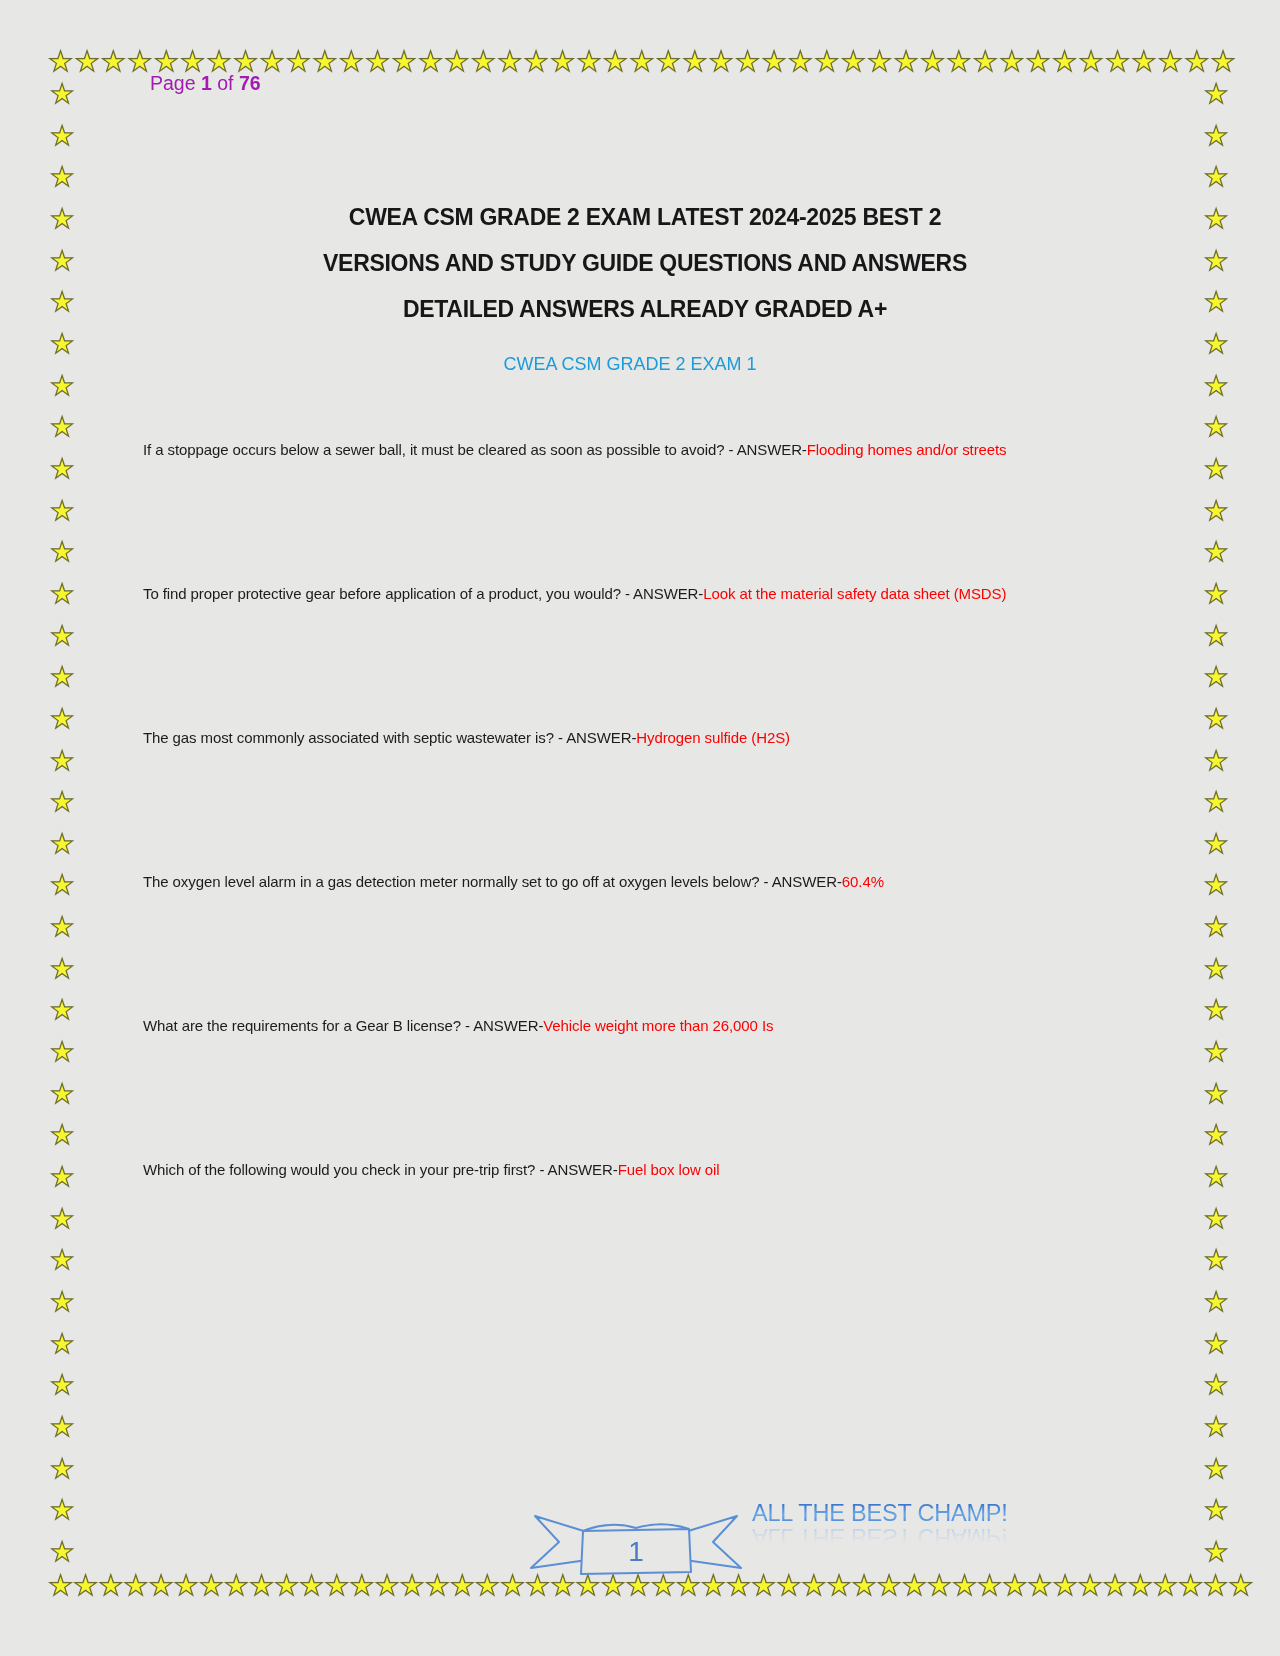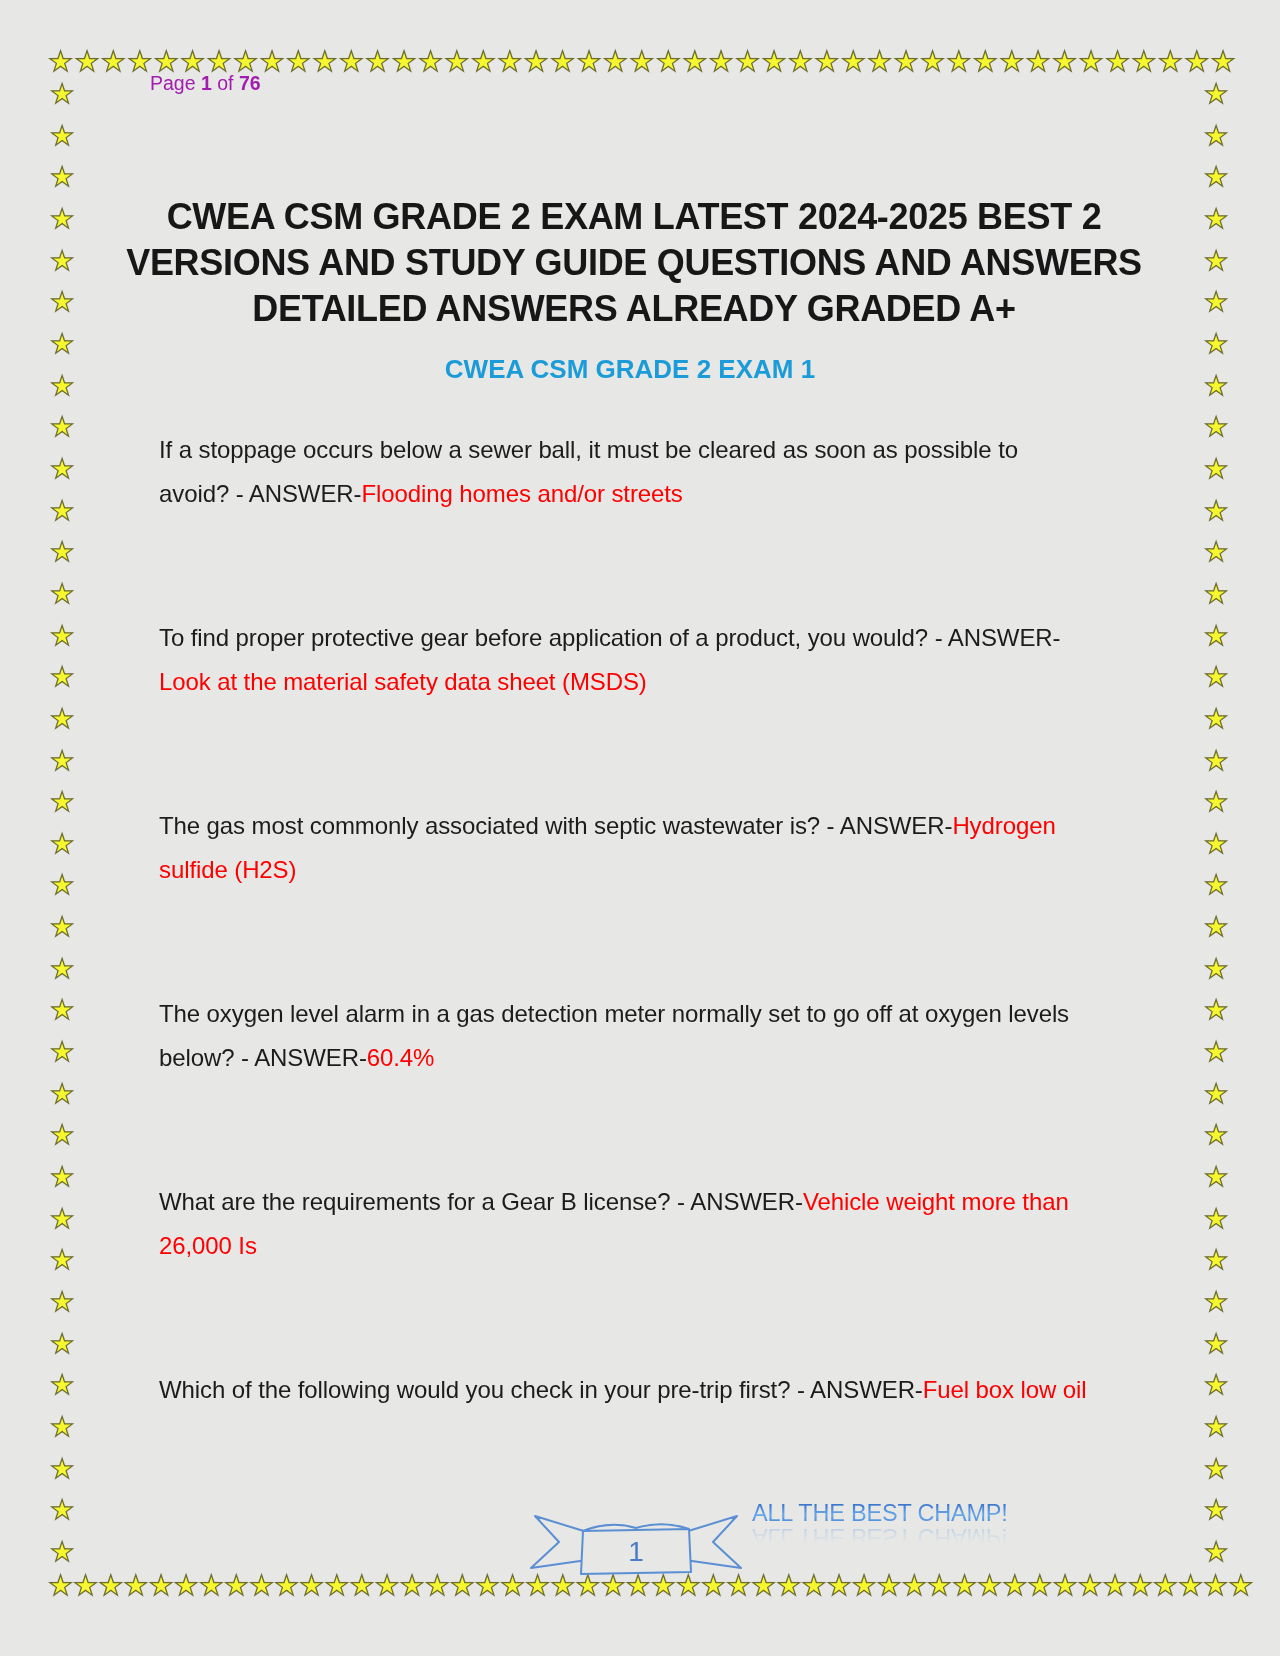--- a/index.html
+++ b/index.html
@@ -15,28 +15,28 @@
   .star-col{position:absolute;display:flex;flex-direction:column;justify-content:space-between;width:30px;}
   .star-col.left{left:50px;top:80px;height:1486px;}
   .star-col.right{left:1204px;top:80px;height:1486px;}
   .star-col .star{font-size:27px;}
 
   
   .page-header{position:absolute;left:150px;top:72px;font-size:19.5px;color:#a21caf;}
   .page-header b{font-weight:700;}
 
   
-  .doc-title{position:absolute;left:104px;top:194px;width:1060px;text-align:center;
-             font-size:36px;font-weight:700;color:#171717;line-height:46px;letter-spacing:-0.3px;}
+  .doc-title{position:absolute;left:115px;top:194px;width:1060px;text-align:center;
+             font-size:23px;font-weight:700;color:#171717;line-height:46px;letter-spacing:-0.3px;}
   .doc-subtitle{position:absolute;left:100px;top:354px;width:1060px;text-align:center;
-                font-size:26px;font-weight:700;color:#1b9cd9;}
+                font-size:18px;font-weight:400;color:#1b9cd9;}
 
   
   .qa-list{position:absolute;left:143px;top:428px;width:945px;}
-  .qa{margin:0 0 100px 16px;font-size:24px;line-height:44px;color:#1c1c1c;letter-spacing:-0.1px;}
+  .qa{margin:0 0 100px 0;font-size:15px;line-height:44px;color:#1c1c1c;letter-spacing:-0.1px;}
   .qa .a{color:#fe0000;}
 
   
   .ribbon-wrap{position:absolute;left:525px;top:1508px;width:222px;height:72px;}
   .ribbon-wrap svg{display:block;}
   .ribbon-number{font-size:28px;fill:#4a7cc7;font-family:"Liberation Sans",sans-serif;}
 
   
   .champ-wrap{position:absolute;left:752px;top:1500px;width:280px;height:70px;}
   .champ{font-size:23.5px;font-weight:400;letter-spacing:-0.2px;white-space:nowrap;

